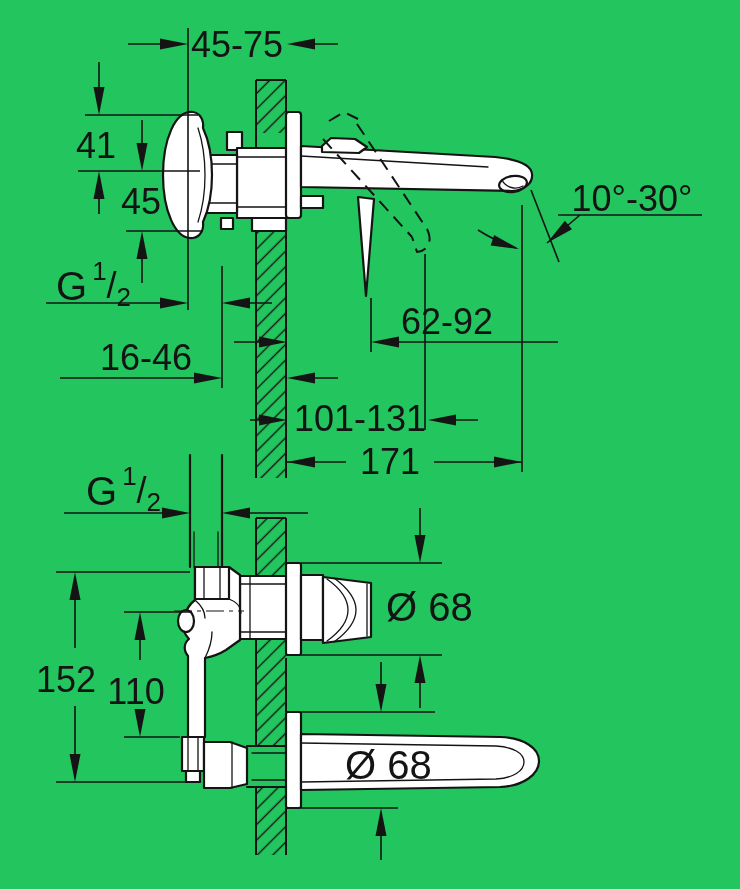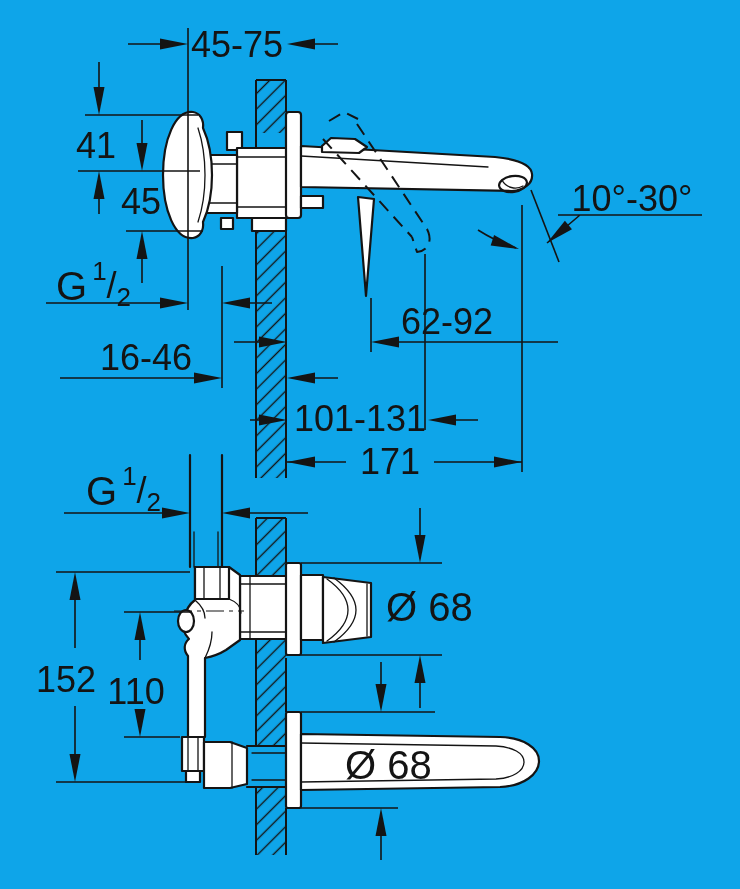--- a/index.html
+++ b/index.html
@@ -1,16 +1,16 @@
 <!DOCTYPE html>
 <html><head>
 <meta charset="utf-8">
 <style>
   html,body{margin:0;padding:0;background:#ffffff;}
-  .page{width:740px;height:889px;background:#0ea5e9;position:relative;font-family:"Liberation Sans",sans-serif;}
+  .page{width:740px;height:889px;background:#22c55e;position:relative;font-family:"Liberation Sans",sans-serif;}
   svg{display:block;}
   
   .ol  {stroke:#141414;stroke-width:2.2;fill:none;stroke-linejoin:round;stroke-linecap:round;}
   .olf {stroke:#141414;stroke-width:2.2;fill:#ffffff;stroke-linejoin:round;}
   .thin{stroke:#141414;stroke-width:1.3;fill:none;stroke-linecap:round;}
   .dim {stroke:#141414;stroke-width:1.6;fill:none;stroke-linecap:butt;}
   .dash{stroke:#141414;stroke-width:2;fill:none;stroke-dasharray:13 8;stroke-linejoin:round;}
   .cl  {stroke:#141414;stroke-width:1.1;fill:none;stroke-dasharray:18 5 4 5;}
   .ah  {fill:#141414;stroke:none;}
   .wall{stroke:#141414;stroke-width:2;fill:none;}

